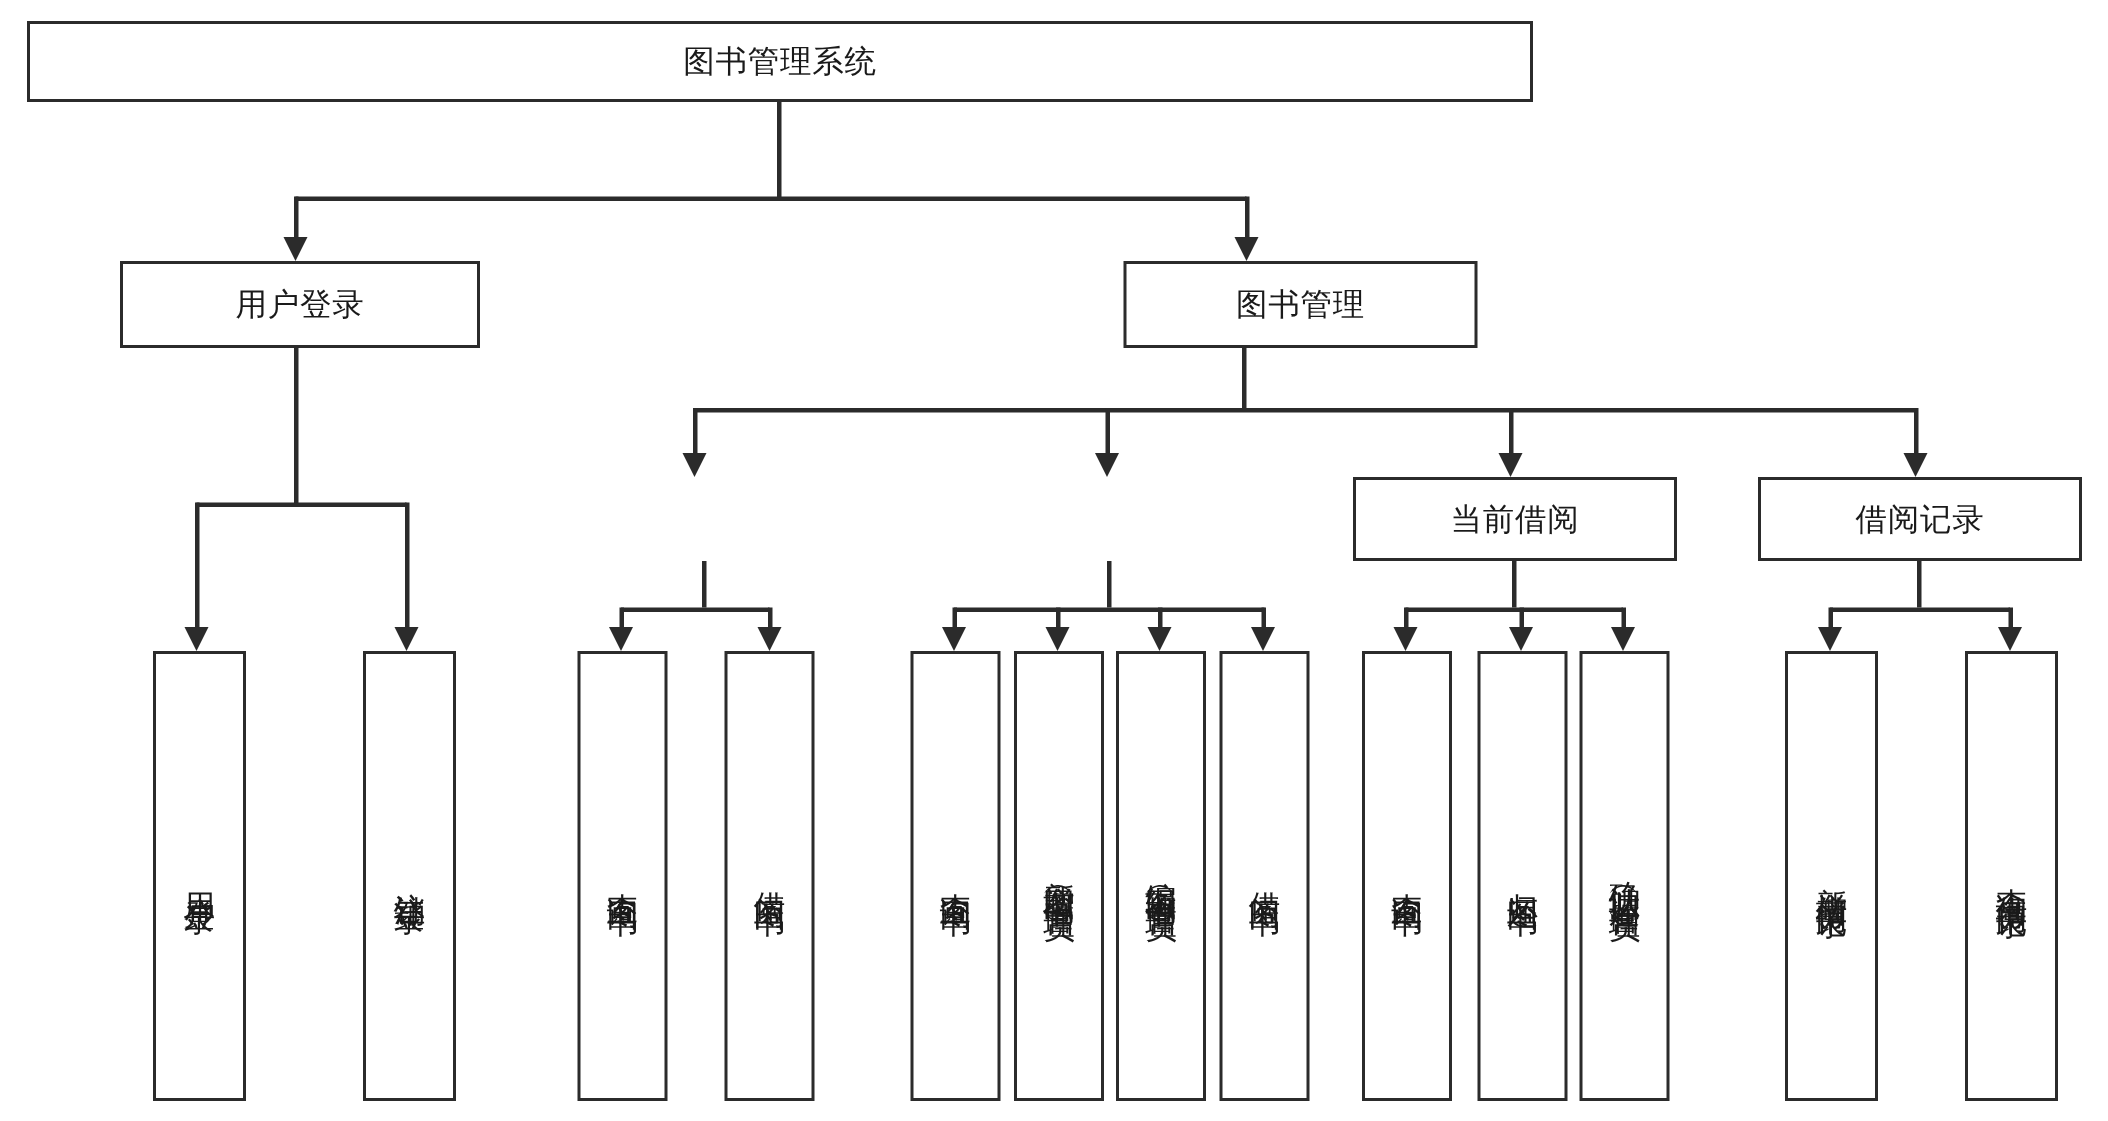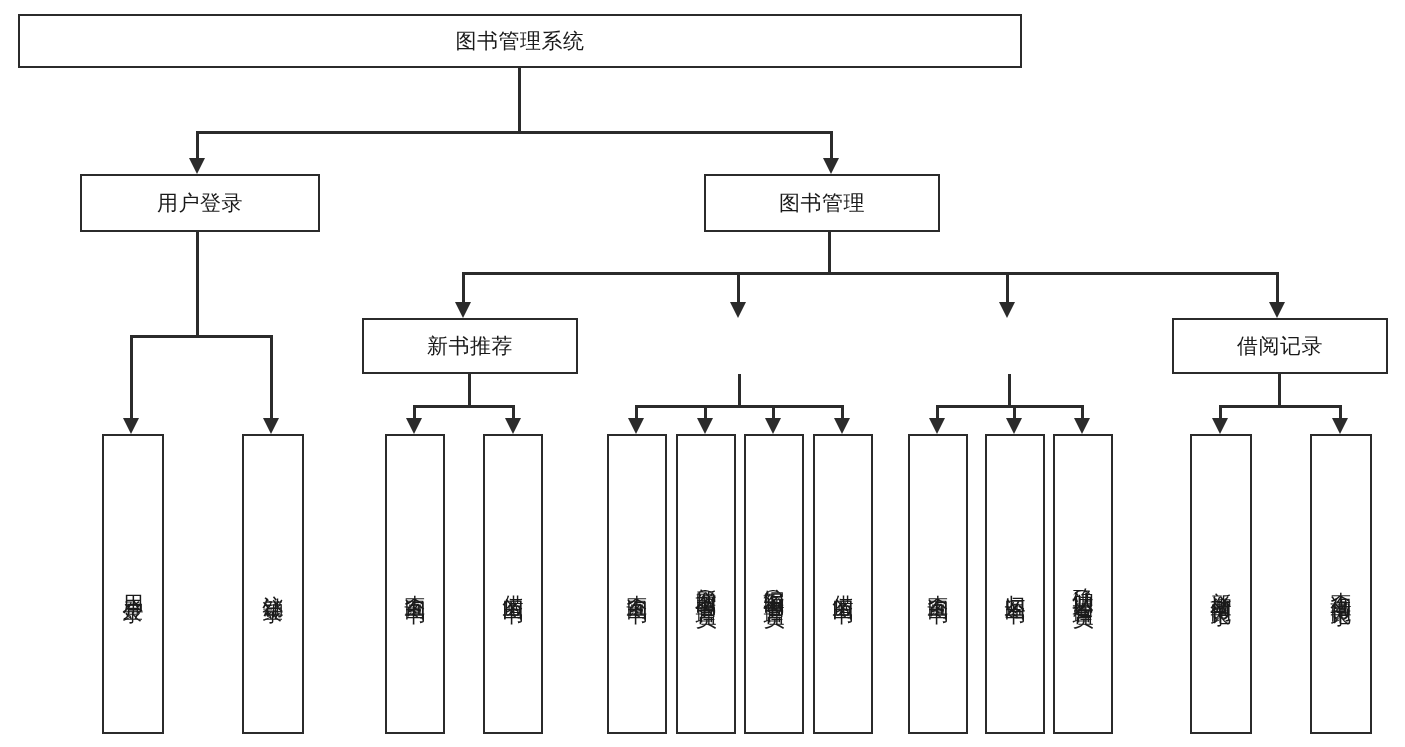--- a/index.html
+++ b/index.html
@@ -75,26 +75,26 @@
 
 <div id="canvas">
 
   <div class="node horizontal" id="root-node" style="left: 18px; top: 14px; width: 1004px; height: 54px;">
     <span class="label">图书管理系统</span>
   </div>
 
   <div class="node horizontal" id="l2-0" style="left: 80px; top: 174px; width: 240px; height: 58px;">
     <span class="label">用户登录</span>
   </div>
-  <div class="node horizontal" id="l2-1" style="left: 704px; top: 174px; width: 236px; height: 58px;">
+  <div class="node horizontal" id="l2-1" style="left: 749px; top: 174px; width: 236px; height: 58px;">
     <span class="label">图书管理</span>
   </div>
 
-  <div class="node horizontal" id="l3-0" style="left: 362px; top: 318px; width: 216px; height: 56px;">
-    <span class="label">新书推荐</span>
+  <div class="node horizontal" id="l3-2" style="left: 902px; top: 318px; width: 216px; height: 56px;">
+    <span class="label">当前借阅</span>
   </div>
   <div class="node horizontal" id="l3-3" style="left: 1172px; top: 318px; width: 216px; height: 56px;">
     <span class="label">借阅记录</span>
   </div>
 
   <div class="node vertical" id="leaf-0" style="left: 102px; top: 434px; width: 62px; height: 300px;">
     <span class="label">用户登录</span>
   </div>
   <div class="node vertical" id="leaf-1" style="left: 242px; top: 434px; width: 62px; height: 300px;">
     <span class="label">注销登录</span>

